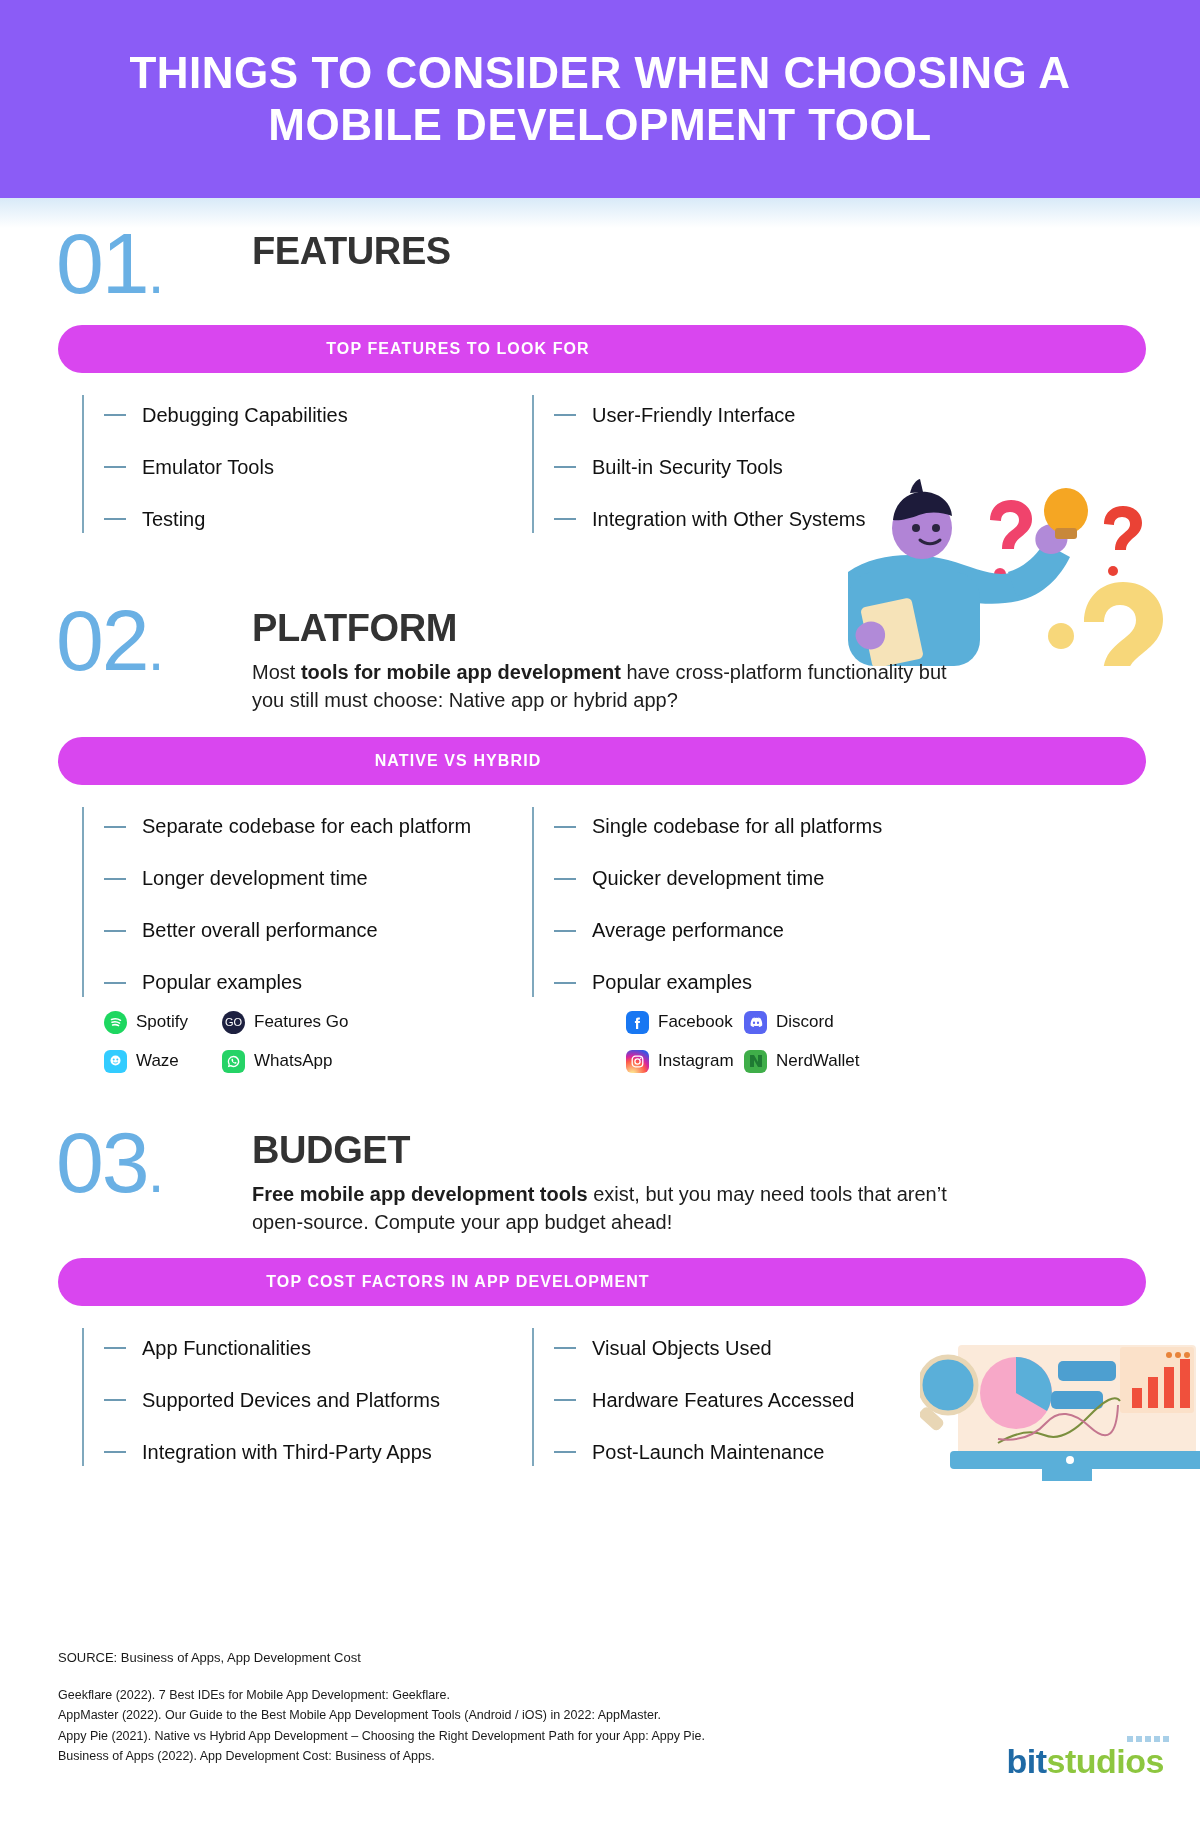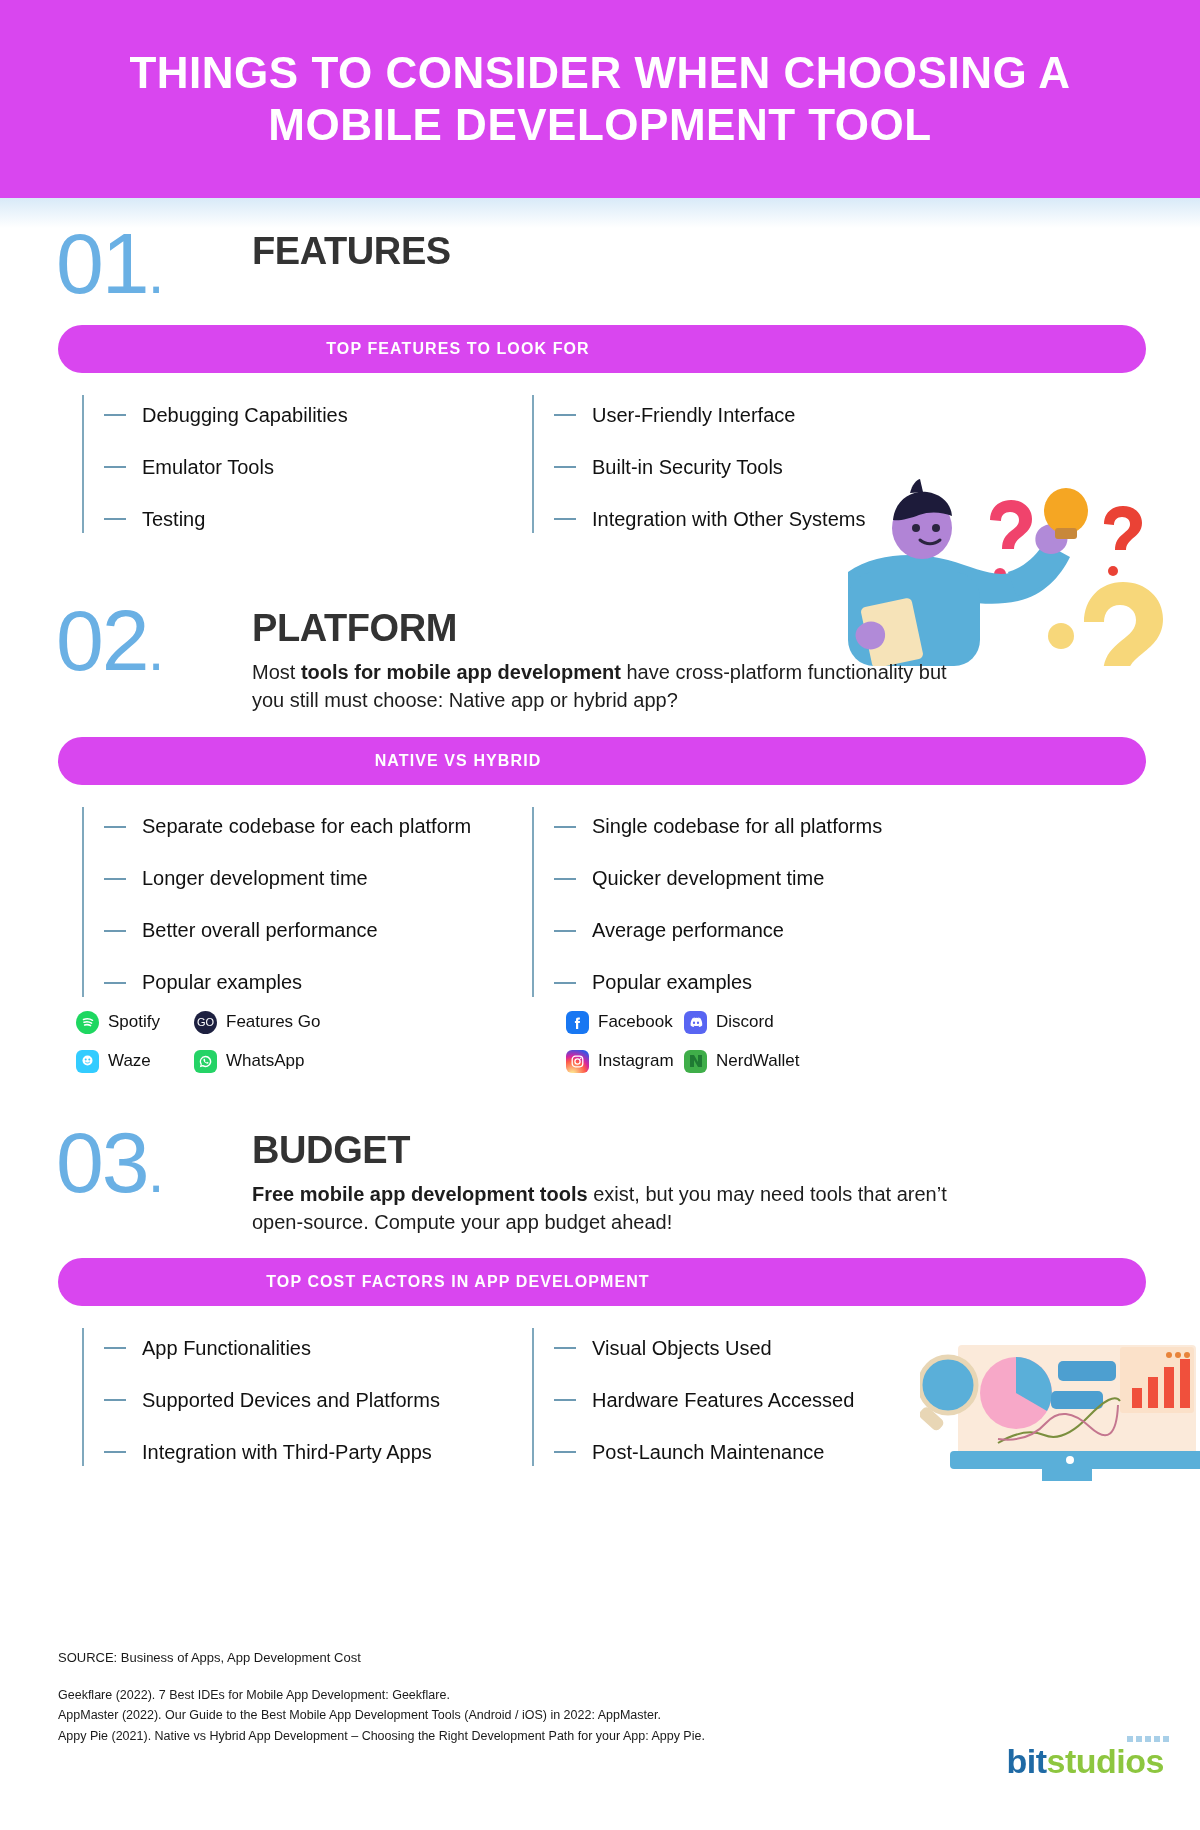--- a/index.html
+++ b/index.html
@@ -9,21 +9,21 @@
     background: #ffffff;
     font-family: "Liberation Sans", sans-serif;
     position: relative;
     overflow: hidden;
   }
 
   
   .header {
     width: 1200px;
     height: 198px;
-    background: #d946ef;
+    background: #8b5cf6;
     display: flex;
     align-items: center;
     justify-content: center;
     position: relative;
   }
   .header-title {
     color: #ffffff;
     font-size: 44px;
     font-weight: bold;
     text-align: center;
@@ -128,22 +128,23 @@
     display: inline-block;
     width: 22px; height: 2px;
     background: #6d9ab3;
     margin-right: 16px;
     flex: 0 0 22px;
   }
 
   
   .brands {
     display: flex;
-    padding-left: 76px;
+    padding-left: 104px;
     margin-top: 2px;
+    gap: 32px;
   }
   .brand-col { width: 468px; }
   .brand-row { display: flex; margin-bottom: 16px; }
   .brand {
     display: flex;
     align-items: center;
     font-size: 17px;
     color: #111;
   }
   .brand .nm { margin-left: 9px; }
@@ -507,20 +508,21 @@
     </div>
   </div>
 </div>
 
 <div class="footer">
   <div class="src-main">SOURCE: Business of Apps, App Development Cost</div>
   <div class="refs">
     <div>Geekflare (2022). 7 Best IDEs for Mobile App Development: Geekflare.</div>
     <div>AppMaster (2022). Our Guide to the Best Mobile App Development Tools (Android / iOS) in 2022: AppMaster.</div>
     <div>Appy Pie (2021). Native vs Hybrid App Development – Choosing the Right Development Path for your App: Appy Pie.</div>
+    <div>Business of Apps (2022). App Development Cost: Business of Apps.</div>
   </div>
   <div class="dotrow">
     <i></i>
       <i></i>
       <i></i>
       <i></i>
       <i></i>
   </div>
   <div class="logo-bit">
     <span class="bit">bit</span><span class="studios">studios</span>

